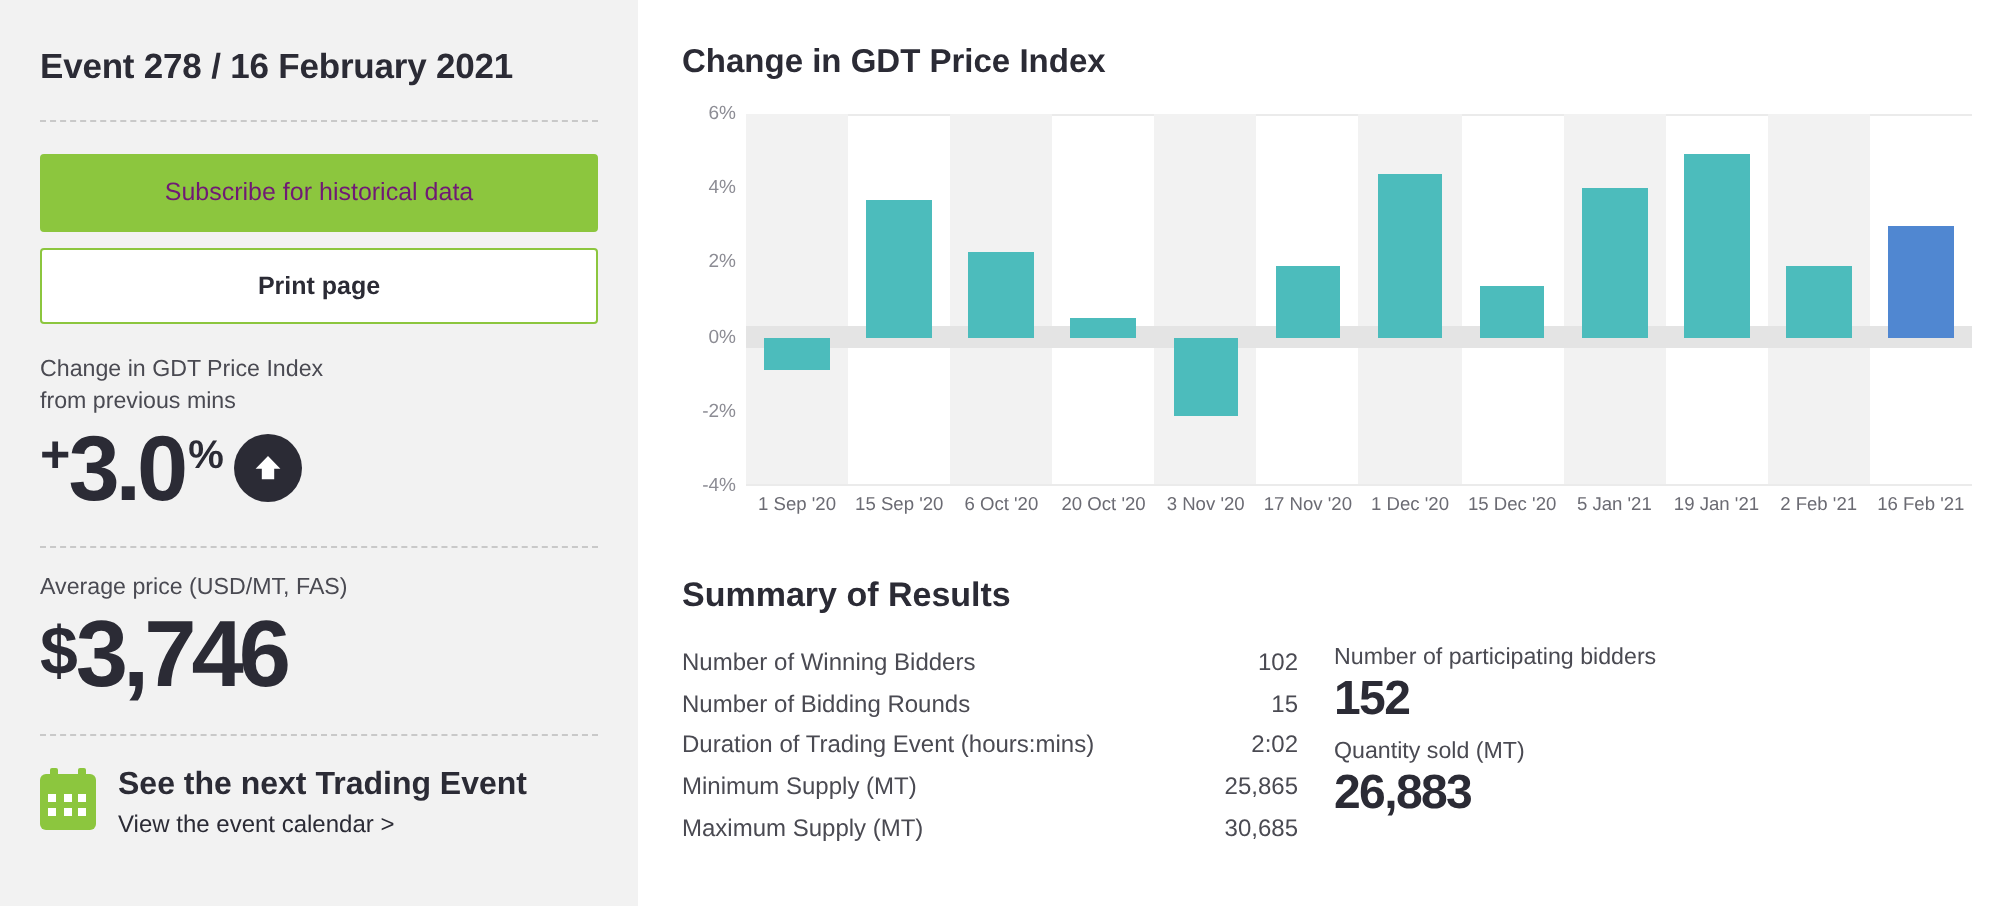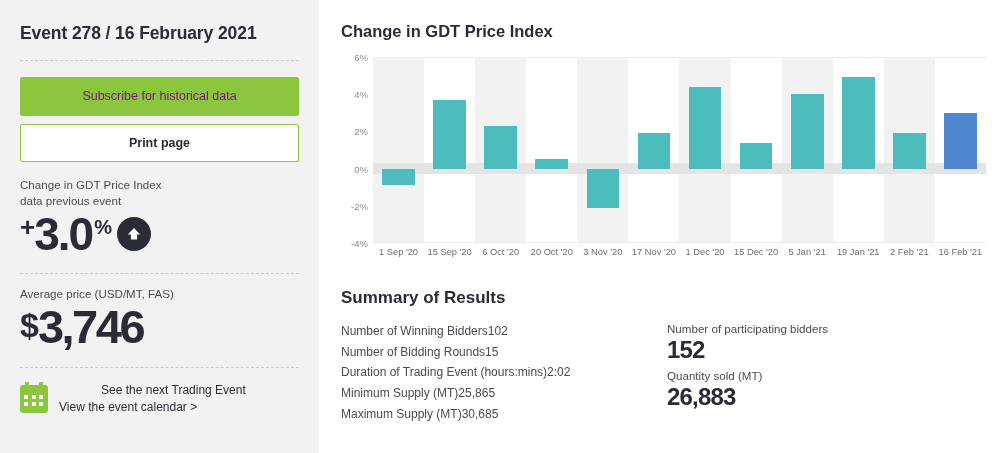--- a/index.html
+++ b/index.html
@@ -64,21 +64,21 @@
   .next-event { display: flex; align-items: center; margin-top: 14px; gap: 11px; }
   .cal-icon {
     width: 28px; height: 28px; background: #8cc63e; border-radius: 3px;
     position: relative; flex: 0 0 auto;
   }
   .cal-icon .tab { position: absolute; top: -3px; width: 4px; height: 5px; background: #8cc63e; border-radius: 1px; }
   .cal-icon .tab.l { left: 5px; } .cal-icon .tab.r { right: 5px; }
   .cal-icon .dots { position: absolute; left: 4px; top: 10px; width: 20px;
     display: grid; grid-template-columns: repeat(3,1fr); gap: 3px 3px; }
   .cal-icon .dots i { display: block; width: 4px; height: 4px; background: #ffffff; }
-  .next-event-text .t1 { font-size: 12px; font-weight: normal; color: #2b2b35; line-height: 1.35; margin-left: 42px; }
+  .next-event-text .t1 { font-size: 16px; font-weight: bold; color: #2b2b35; line-height: 1.35; }
   .next-event-text .t2 { font-size: 12px; color: #2b2b35; line-height: 1.35; }
 
   
   .main { flex: 1; height: 453px; padding: 14px 14px 0 22px; position: relative; background: #fff; }
   .chart-title { font-size: 16.5px; font-weight: bold; color: #2b2b35; margin-top: 8px; }
 
   .chart-wrap { position: relative; margin-top: 16px; width: 645px; height: 206px; }
   .y-axis { position: absolute; left: 0; top: 0; width: 30px; height: 186px; }
   .y-tick { position: absolute; right: 3px; font-size: 9.5px; color: #8c8c94; transform: translateY(-50%); white-space: nowrap; }
   .plot {
@@ -97,21 +97,21 @@
   .bar-slot { flex: 1; position: relative; }
   .bar { position: absolute; left: 18%; width: 64%; }
   .x-axis { position: absolute; left: 32px; right: 0; top: 190px; display: flex; }
   .x-tick { flex: 1; text-align: center; font-size: 9.3px; color: #6b6b73; white-space: nowrap; }
 
   
   .summary { position: absolute; left: 22px; top: 288px; right: 14px; }
   .summary-title { font-size: 17px; font-weight: bold; color: #2b2b35; }
   .summary-cols { display: flex; margin-top: 13px; gap: 0; }
   .sum-left { width: 308px; }
-  .sum-row { display: flex; justify-content: flex-start; font-size: 12px; color: #4a4a52; line-height: 1.72; }
+  .sum-row { display: flex; justify-content: space-between; font-size: 12px; color: #4a4a52; line-height: 1.72; }
   .sum-row .v { color: #4a4a52; }
   .sum-right { margin-left: 18px; }
   .sr-label { font-size: 11.6px; color: #4a4a52; line-height: 1.3; }
   .sr-value { font-size: 24px; font-weight: bold; color: #2b2b35; letter-spacing: -0.8px; line-height: 1.18; }
   .sr-block + .sr-block { margin-top: 4px; }
 </style>
 </head>
 <body>
 
 <div id="app">
@@ -120,21 +120,21 @@
 
     <div class="event-title">Event 278 / 16 February 2021</div>
 
     <div class="divider"></div>
 
     <button class="btn btn-primary">Subscribe for historical data</button>
     <button class="btn btn-secondary">Print page</button>
 
     <div class="metric-label">
       <span>Change in GDT Price Index</span><br>
-      <span>data previous event</span>
+      <span>from previous mins</span>
     </div>
 
     <div class="metric-big-row">
       <div class="metric-change">
         <span class="sign">+</span><span>3.0</span><span class="metric-pct">%</span>
       </div>
       <div class="arrow-circle">
         <svg width="18" height="18" viewBox="0 0 18 18" aria-hidden="true">
           <path d="M9 3 L15.2 9.4 L12.1 9.4 L12.1 14.6 L5.9 14.6 L5.9 9.4 L2.8 9.4 Z" fill="#ffffff"></path>
         </svg>

